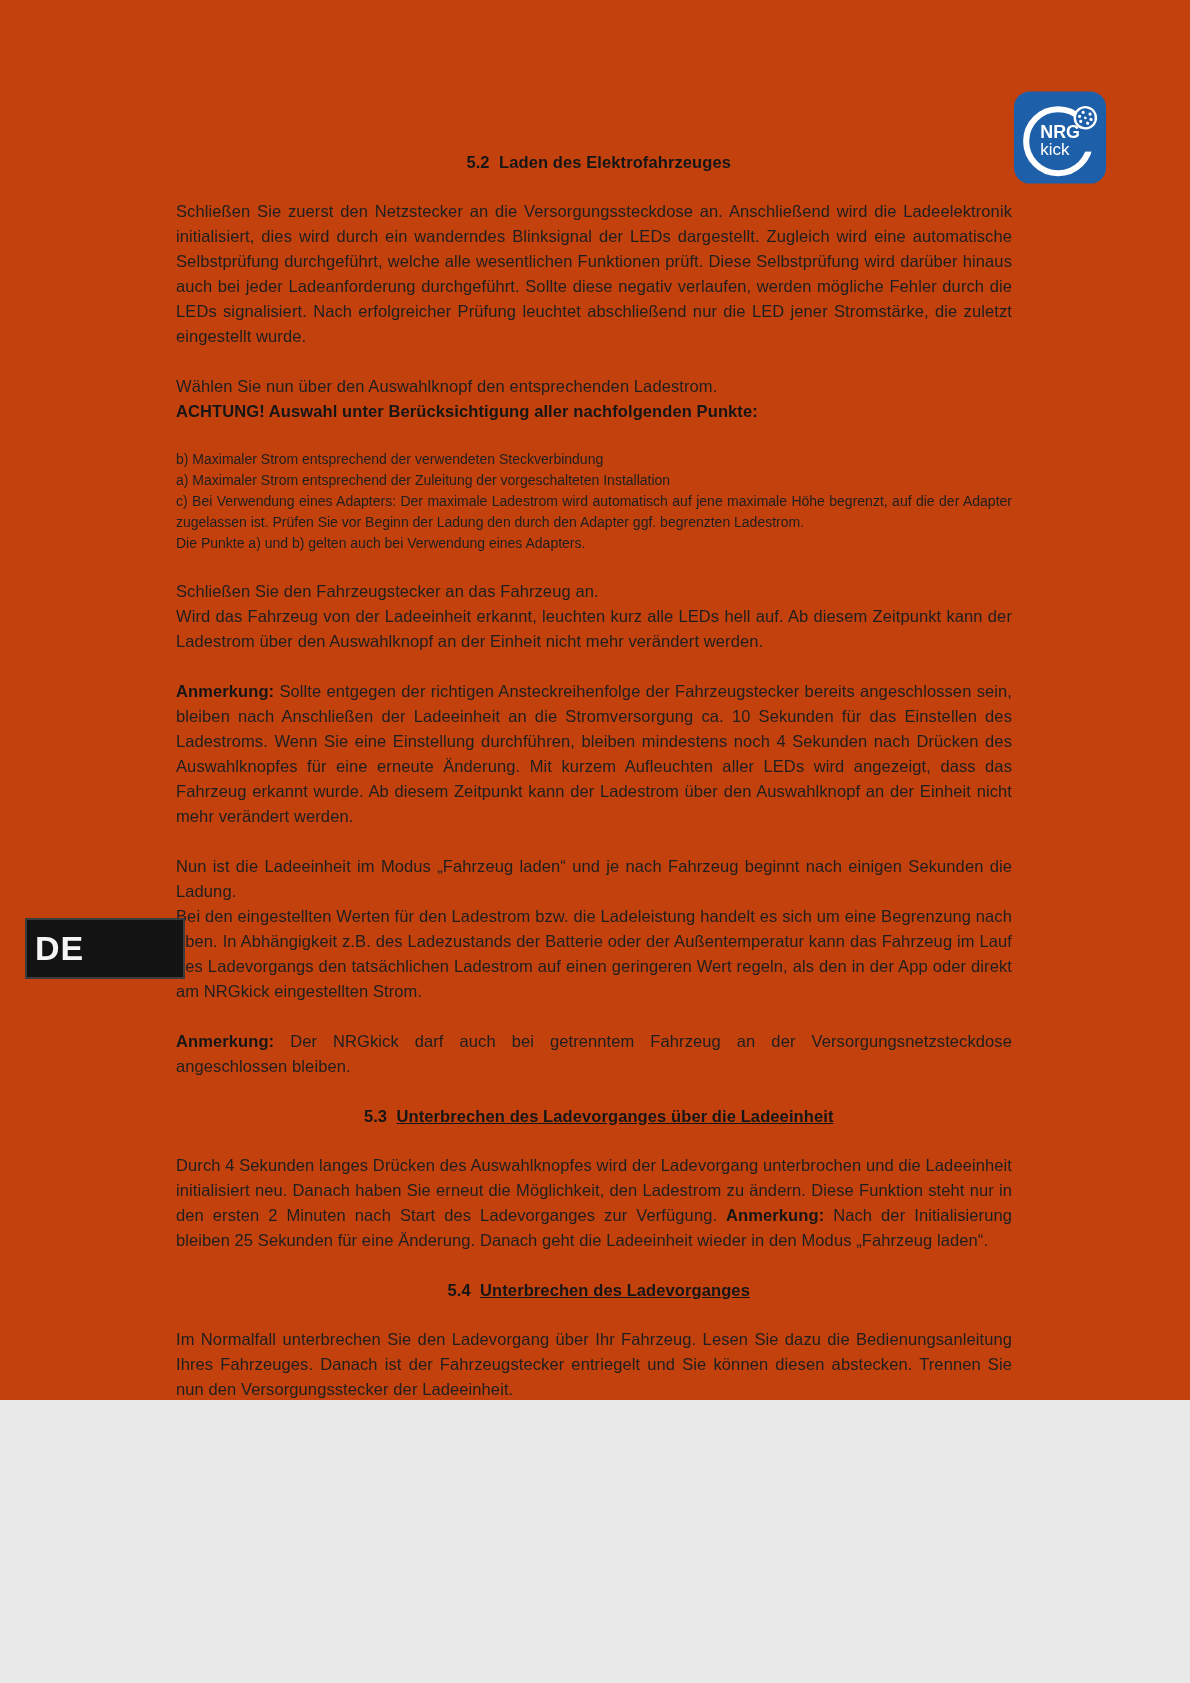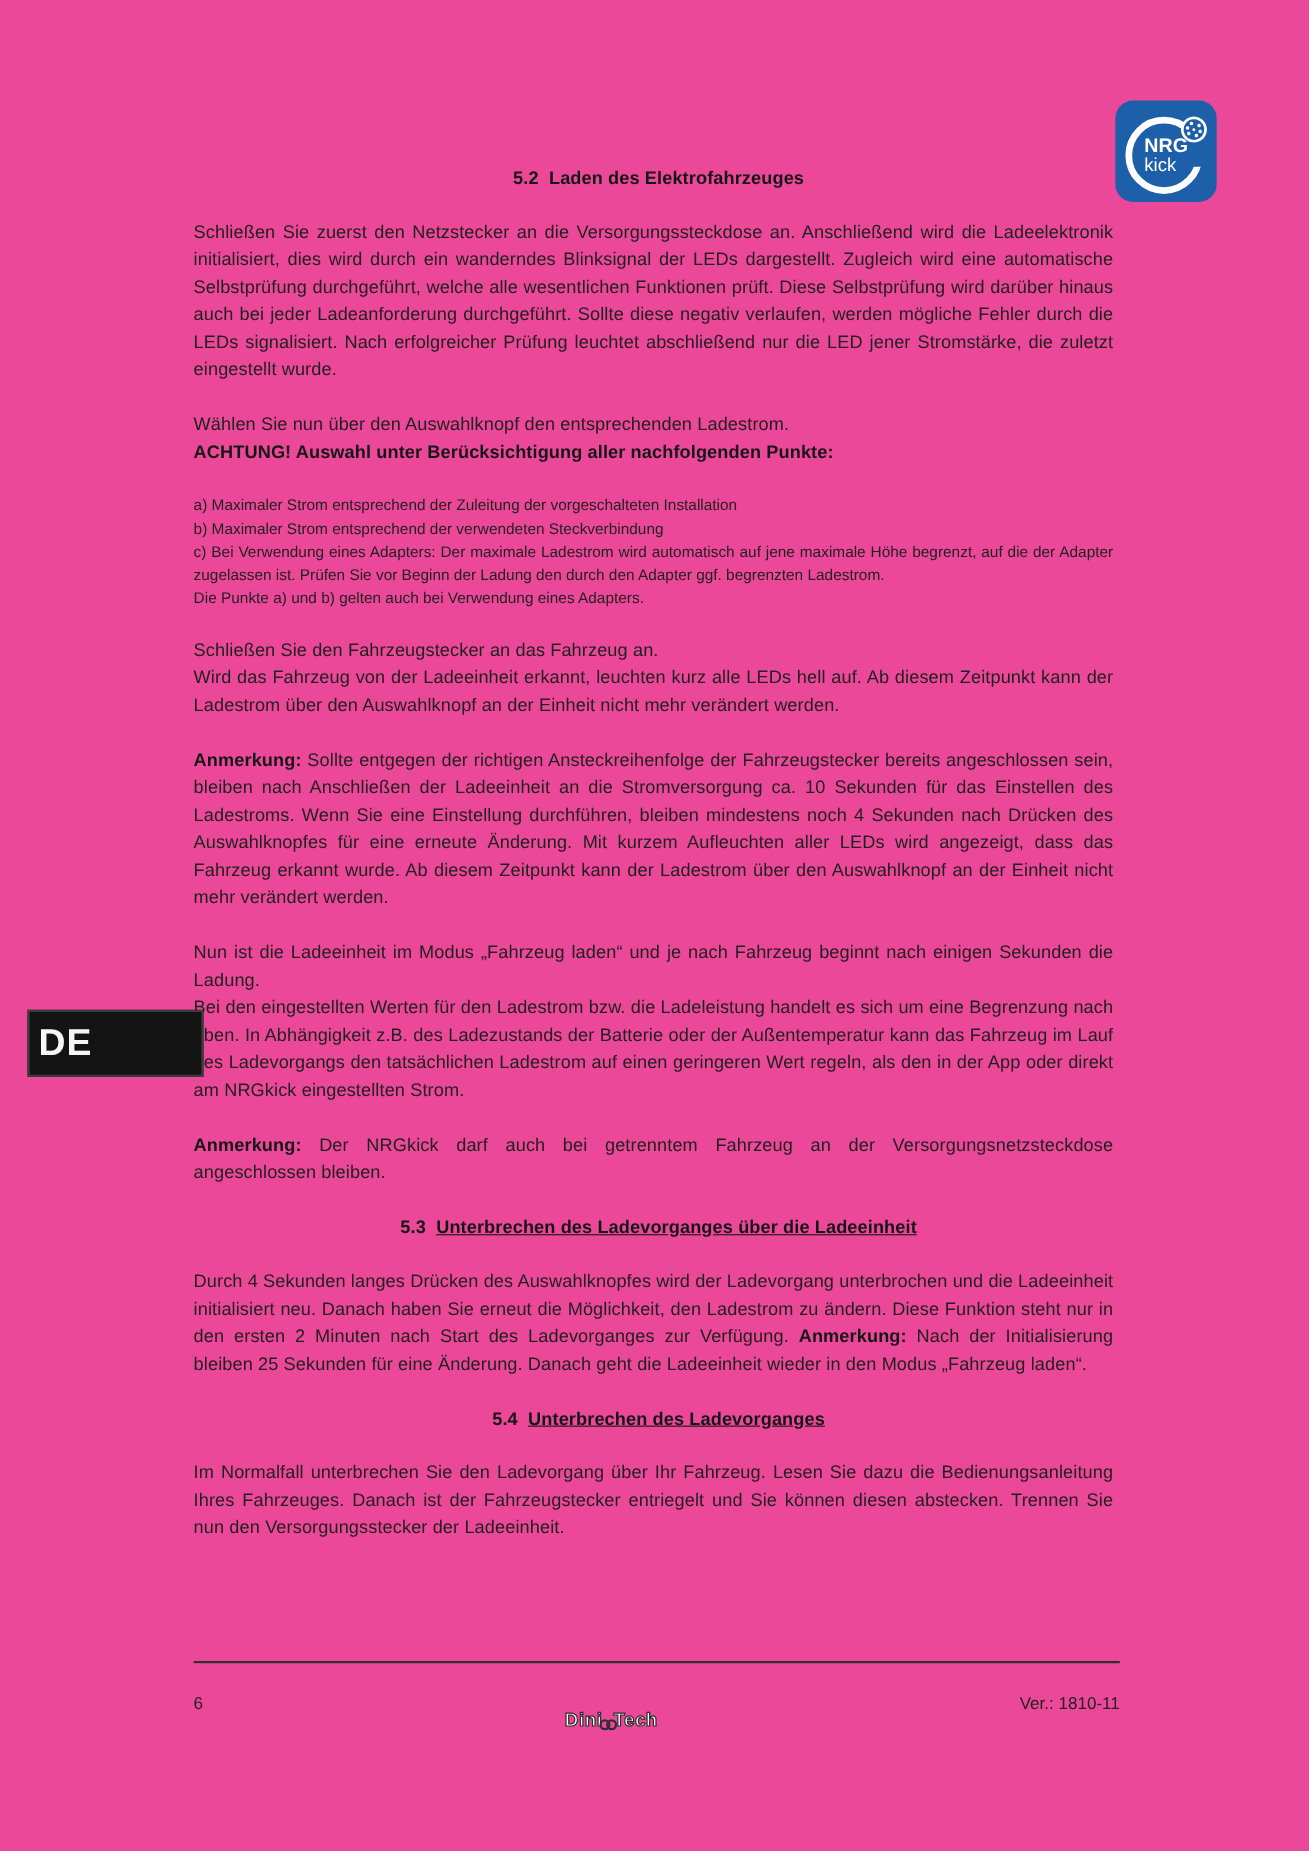--- a/index.html
+++ b/index.html
@@ -1,19 +1,19 @@
 <!DOCTYPE html>
 <html><head>
 <meta charset="utf-8">
 <style>
   html,body{margin:0;padding:0;background:#e9e9e9;}
   .page{
     position:relative;
-    width:1190px;height:1683px;
-    background:#ec4899;
+    width:1190px;height:1400px;
+    background:#c2410c;
     overflow:hidden;
     font-family:"Liberation Sans", sans-serif;
     color:#1f1f1f;
   }
   
   .nrg-logo{position:absolute;left:1013px;top:90px;width:94px;height:95px;}
   
   .content{
     position:absolute;left:176px;top:150px;width:836px;
     font-size:16.5px;line-height:25px;letter-spacing:0.1px;
@@ -95,22 +95,22 @@
     <h2><span class="sec-num">5.2</span><span>Laden des Elektrofahrzeuges</span></h2>
 
     <p>Schließen Sie zuerst den Netzstecker an die Versorgungssteckdose an. Anschließend wird die Ladeelektronik initialisiert, dies wird durch ein wanderndes Blinksignal der LEDs dargestellt. Zugleich wird eine automatische Selbstprüfung durchgeführt, welche alle wesentlichen Funktionen prüft. Diese Selbstprüfung wird darüber hinaus auch bei jeder Ladeanforderung durchgeführt. Sollte diese negativ verlaufen, werden mögliche Fehler durch die LEDs signalisiert. Nach erfolgreicher Prüfung leuchtet abschließend nur die LED jener Stromstärke, die zuletzt eingestellt wurde.</p>
 
     <p>
         <span class="block">Wählen Sie nun über den Auswahlknopf den entsprechenden Ladestrom.</span>
         <strong class="block">ACHTUNG! Auswahl unter Berücksichtigung aller nachfolgenden Punkte:</strong>
       </p>
 
     <div class="small-items">
+        <span class="block">b) Maximaler Strom entsprechend der verwendeten Steckverbindung</span>
         <span class="block">a) Maximaler Strom entsprechend der Zuleitung der vorgeschalteten Installation</span>
-        <span class="block">b) Maximaler Strom entsprechend der verwendeten Steckverbindung</span>
         <span class="block">c) Bei Verwendung eines Adapters: Der maximale Ladestrom wird automatisch auf jene maximale Höhe begrenzt, auf die der Adapter zugelassen ist. Prüfen Sie vor Beginn der Ladung den durch den Adapter ggf. begrenzten Ladestrom.</span>
         <span class="block">Die Punkte a) und b) gelten auch bei Verwendung eines Adapters.</span>
       </div>
 
     <p><span class="block">Schließen Sie den Fahrzeugstecker an das Fahrzeug an.</span><span>Wird das Fahrzeug von der Ladeeinheit erkannt, leuchten kurz alle LEDs hell auf. Ab diesem Zeitpunkt kann der Ladestrom über den Auswahlknopf an der Einheit nicht mehr verändert werden.</span></p>
 
     <p><strong>Anmerkung:</strong><span> Sollte entgegen der richtigen Ansteckreihenfolge der Fahrzeugstecker bereits angeschlossen sein, bleiben nach Anschließen der Ladeeinheit an die Stromversorgung ca. 10 Sekunden für das Einstellen des Ladestroms. Wenn Sie eine Einstellung durchführen, bleiben mindestens noch 4 Sekunden nach Drücken des Auswahlknopfes für eine erneute Änderung. Mit kurzem Aufleuchten aller LEDs wird angezeigt, dass das Fahrzeug erkannt wurde. Ab diesem Zeitpunkt kann der Ladestrom über den Auswahlknopf an der Einheit nicht mehr verändert werden.</span></p>
 
     <p><span>Nun ist die Ladeeinheit im Modus „Fahrzeug laden“ und je nach Fahrzeug beginnt nach einigen Sekunden die Ladung.</span><span class="block">Bei den eingestellten Werten für den Ladestrom bzw. die Ladeleistung handelt es sich um eine Begrenzung nach oben. In Abhängigkeit z.B. des Ladezustands der Batterie oder der Außentemperatur kann das Fahrzeug im Lauf des Ladevorgangs den tatsächlichen Ladestrom auf einen geringeren Wert regeln, als den in der App oder direkt am NRGkick eingestellten Strom.</span></p>
 

